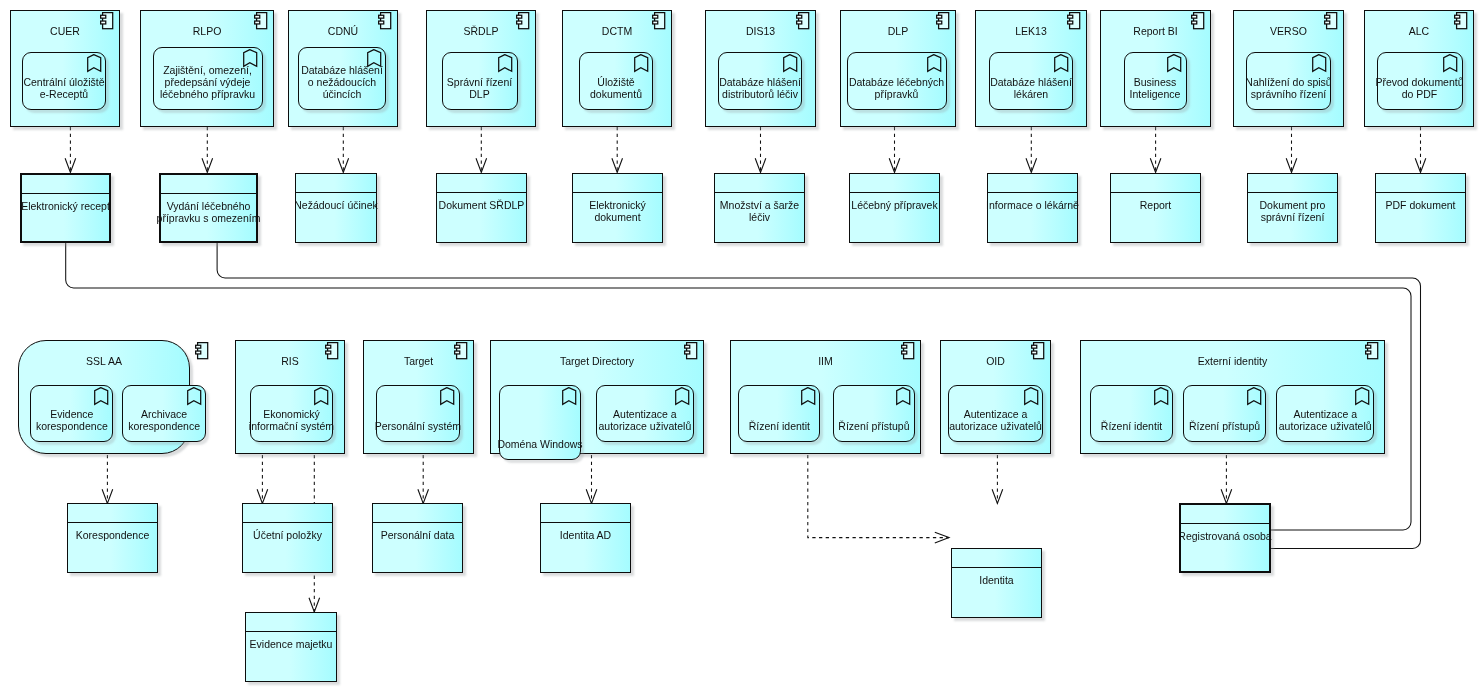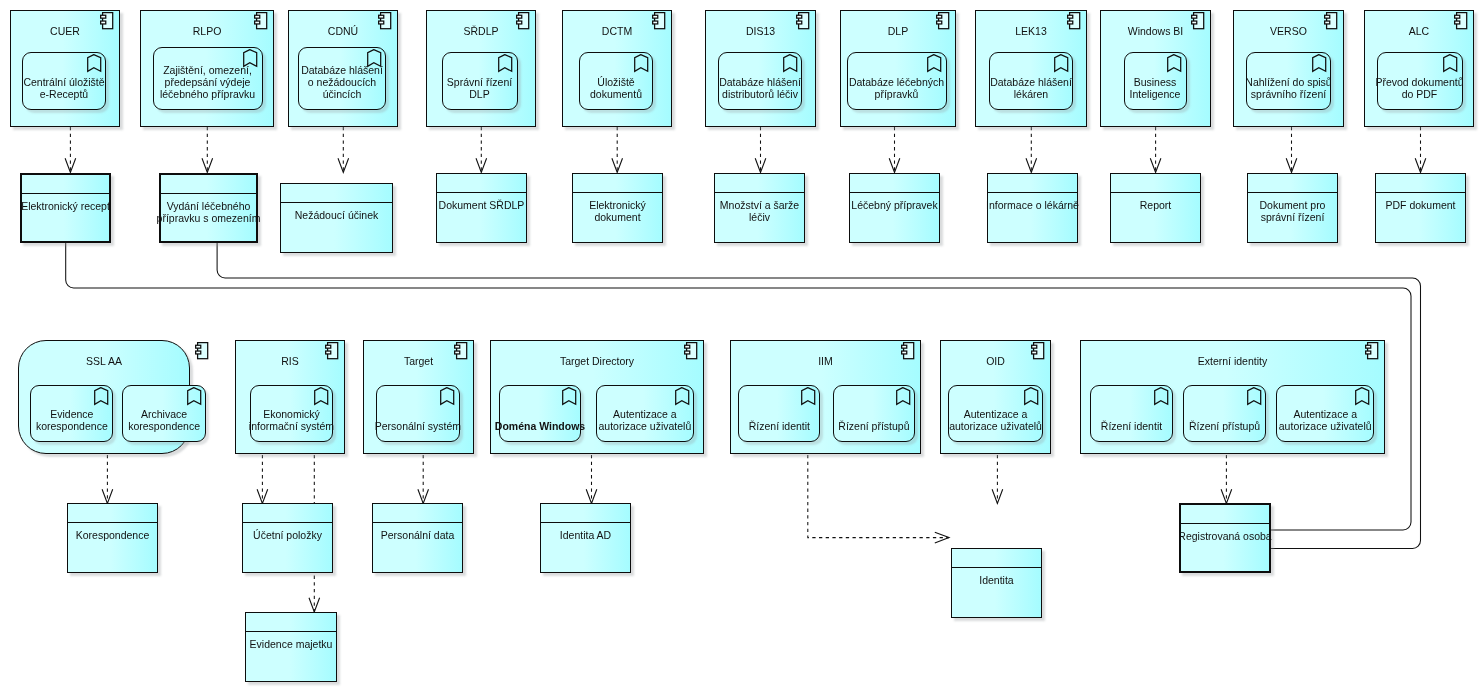--- a/index.html
+++ b/index.html
@@ -175,21 +175,21 @@
         <rect x="0.65" y="9.05" width="5.1" height="2.9" fill="#f2ffff" stroke="#0d0d0d" stroke-width="1.25"></rect>
       </svg>
 </div>
 <div class="fnbox" style="left:989px;top:52px;width:84px;height:58px;">
   <span class="fnlabel">Databáze hlášení<br>lékáren</span>
   <svg class="ico" style="left:63.70px;top:0.60px;" width="16" height="20" viewBox="0 0 16 20">
         <path d="M0.7 17.3 L0.7 3.7 L6.8 0.6 L13.7 3.7 L13.7 17.3 L6.8 13.8 Z" fill="none" stroke="#101010" stroke-width="1.25" stroke-linejoin="miter"></path>
       </svg>
 </div>
 <div class="comp" style="left:1100px;top:10px;width:111px;height:117px;">
-  <span class="comp-title">Windows BI</span>
+  <span class="comp-title">Report BI</span>
   <svg class="ico" style="left:89.50px;top:1.00px;" width="14" height="20" viewBox="0 0 14 20">
         <rect x="2.6" y="0.6" width="10.1" height="16.1" fill="#ddffff" stroke="#0d0d0d" stroke-width="1.25"></rect>
         <rect x="0.65" y="3.25" width="5.1" height="2.9" fill="#f2ffff" stroke="#0d0d0d" stroke-width="1.25"></rect>
         <rect x="0.65" y="9.05" width="5.1" height="2.9" fill="#f2ffff" stroke="#0d0d0d" stroke-width="1.25"></rect>
       </svg>
 </div>
 <div class="fnbox" style="left:1123.5px;top:52px;width:63px;height:58px;">
   <span class="fnlabel">Business<br>Inteligence</span>
   <svg class="ico" style="left:42.70px;top:0.60px;" width="16" height="20" viewBox="0 0 16 20">
         <path d="M0.7 17.3 L0.7 3.7 L6.8 0.6 L13.7 3.7 L13.7 17.3 L6.8 13.8 Z" fill="none" stroke="#101010" stroke-width="1.25" stroke-linejoin="miter"></path>
@@ -272,21 +272,21 @@
       </svg>
 </div>
 <div class="comp" style="left:490px;top:339.7px;width:214px;height:114.3px;">
   <span class="comp-title">Target Directory</span>
   <svg class="ico" style="left:192.50px;top:1.00px;" width="14" height="20" viewBox="0 0 14 20">
         <rect x="2.6" y="0.6" width="10.1" height="16.1" fill="#ddffff" stroke="#0d0d0d" stroke-width="1.25"></rect>
         <rect x="0.65" y="3.25" width="5.1" height="2.9" fill="#f2ffff" stroke="#0d0d0d" stroke-width="1.25"></rect>
         <rect x="0.65" y="9.05" width="5.1" height="2.9" fill="#f2ffff" stroke="#0d0d0d" stroke-width="1.25"></rect>
       </svg>
 </div>
-<div class="fnbox" style="left:499.2px;top:385.4px;width:81.7px;height:57.0px;font-weight:bold;">
+<div class="fnbox" style="left:499.2px;top:385.4px;width:81.7px;height:75px;">
   <span class="fnlabel">Doména Windows</span>
   <svg class="ico" style="left:61.40px;top:0.60px;" width="16" height="20" viewBox="0 0 16 20">
         <path d="M0.7 17.3 L0.7 3.7 L6.8 0.6 L13.7 3.7 L13.7 17.3 L6.8 13.8 Z" fill="none" stroke="#101010" stroke-width="1.25" stroke-linejoin="miter"></path>
       </svg>
 </div>
 <div class="fnbox" style="left:595.7px;top:385.4px;width:98.4px;height:57.0px;">
   <span class="fnlabel">Autentizace a<br>autorizace uživatelů</span>
   <svg class="ico" style="left:78.10px;top:0.60px;" width="16" height="20" viewBox="0 0 16 20">
         <path d="M0.7 17.3 L0.7 3.7 L6.8 0.6 L13.7 3.7 L13.7 17.3 L6.8 13.8 Z" fill="none" stroke="#101010" stroke-width="1.25" stroke-linejoin="miter"></path>
       </svg>
@@ -352,21 +352,21 @@
       </svg>
 </div>
 <div class="obj em" style="left:20px;top:173px;width:91px;height:70px;">
   <div class="obj-hdr"></div>
   <span class="obj-label">Elektronický recept</span>
 </div>
 <div class="obj em" style="left:159px;top:173px;width:99px;height:70px;">
   <div class="obj-hdr"></div>
   <span class="obj-label">Vydání léčebného<br>přípravku s omezením</span>
 </div>
-<div class="obj" style="left:280px;top:173px;width:113px;height:70px;margin-top:10px;">
+<div class="obj" style="left:295px;top:173px;width:82px;height:70px;">
   <div class="obj-hdr"></div>
   <span class="obj-label">Nežádoucí účinek</span>
 </div>
 <div class="obj" style="left:436px;top:173px;width:91px;height:70px;">
   <div class="obj-hdr"></div>
   <span class="obj-label">Dokument SŘDLP</span>
 </div>
 <div class="obj" style="left:572px;top:173px;width:91px;height:70px;">
   <div class="obj-hdr"></div>
   <span class="obj-label">Elektronický<br>dokument</span>

